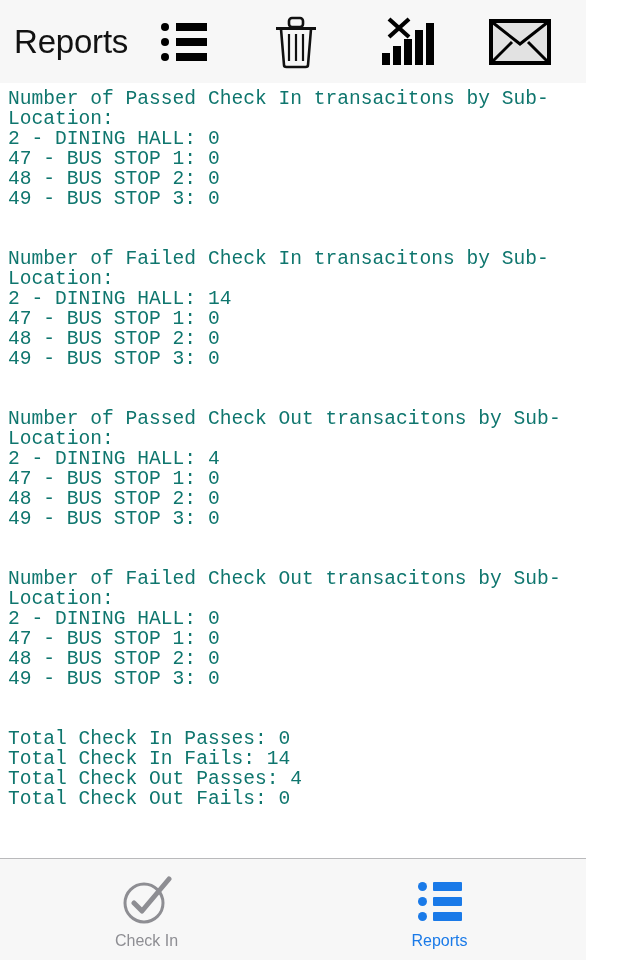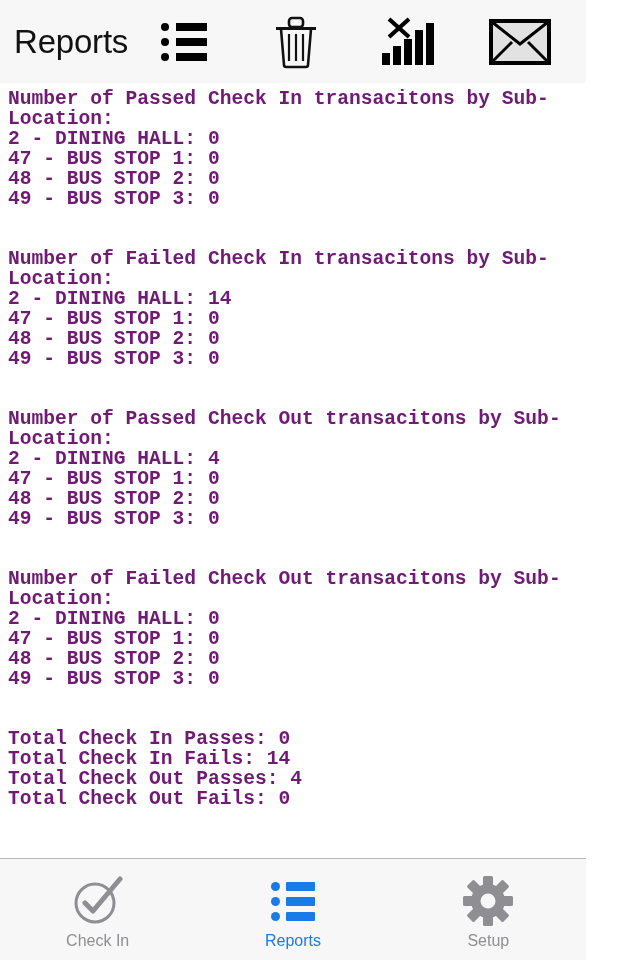--- a/index.html
+++ b/index.html
@@ -101,26 +101,25 @@
     flex: 1 1 auto;
     background: #ffffff;
     overflow: hidden;
     padding: 6px 0 0 0;
   }
 
   .report-text {
     font-family: "Liberation Mono", "DejaVu Sans Mono", monospace;
     font-size: 19.6px;
     line-height: 20px;
-    color: #701a75;
+    color: #0f766e;
     white-space: pre-wrap;
     word-break: normal;
     padding: 0 8px;
     letter-spacing: 0px;
-    font-weight: bold;
   }
 
   
   .tabbar {
     flex: 0 0 102px;
     height: 102px;
     background: #f7f7f7;
     border-top: 1px solid #b9b9bb;
     display: flex;
     align-items: stretch;
@@ -294,34 +293,15 @@
             </span>
           <span class="rw">
               <span class="dot"></span>
               <span class="bar"></span>
             </span>
         </span>
       </span>
       <span class="tab-label">Reports</span>
     </div>
 
-    <div class="tab">
-      <span class="tab-icon">
-        <svg width="50" height="50" viewBox="0 0 50 50">
-          <g fill="#8e8e93">
-            <circle cx="25" cy="25" r="17"></circle>
-            <rect x="20" y="0" width="10" height="10" rx="1.5"></rect>
-            <rect x="20" y="40" width="10" height="10" rx="1.5"></rect>
-            <rect x="0" y="20" width="10" height="10" rx="1.5"></rect>
-            <rect x="40" y="20" width="10" height="10" rx="1.5"></rect>
-            <rect x="5.5" y="5.5" width="10" height="10" rx="1.5" transform="rotate(45 10.5 10.5)"></rect>
-            <rect x="34.5" y="5.5" width="10" height="10" rx="1.5" transform="rotate(45 39.5 10.5)"></rect>
-            <rect x="5.5" y="34.5" width="10" height="10" rx="1.5" transform="rotate(45 10.5 39.5)"></rect>
-            <rect x="34.5" y="34.5" width="10" height="10" rx="1.5" transform="rotate(45 39.5 39.5)"></rect>
-          </g>
-          <circle cx="25" cy="25" r="7.5" fill="#f7f7f7"></circle>
-        </svg>
-      </span>
-      <span class="tab-label">Setup</span>
-    </div>
 
   </div>
 </div>
 
 </body></html>

